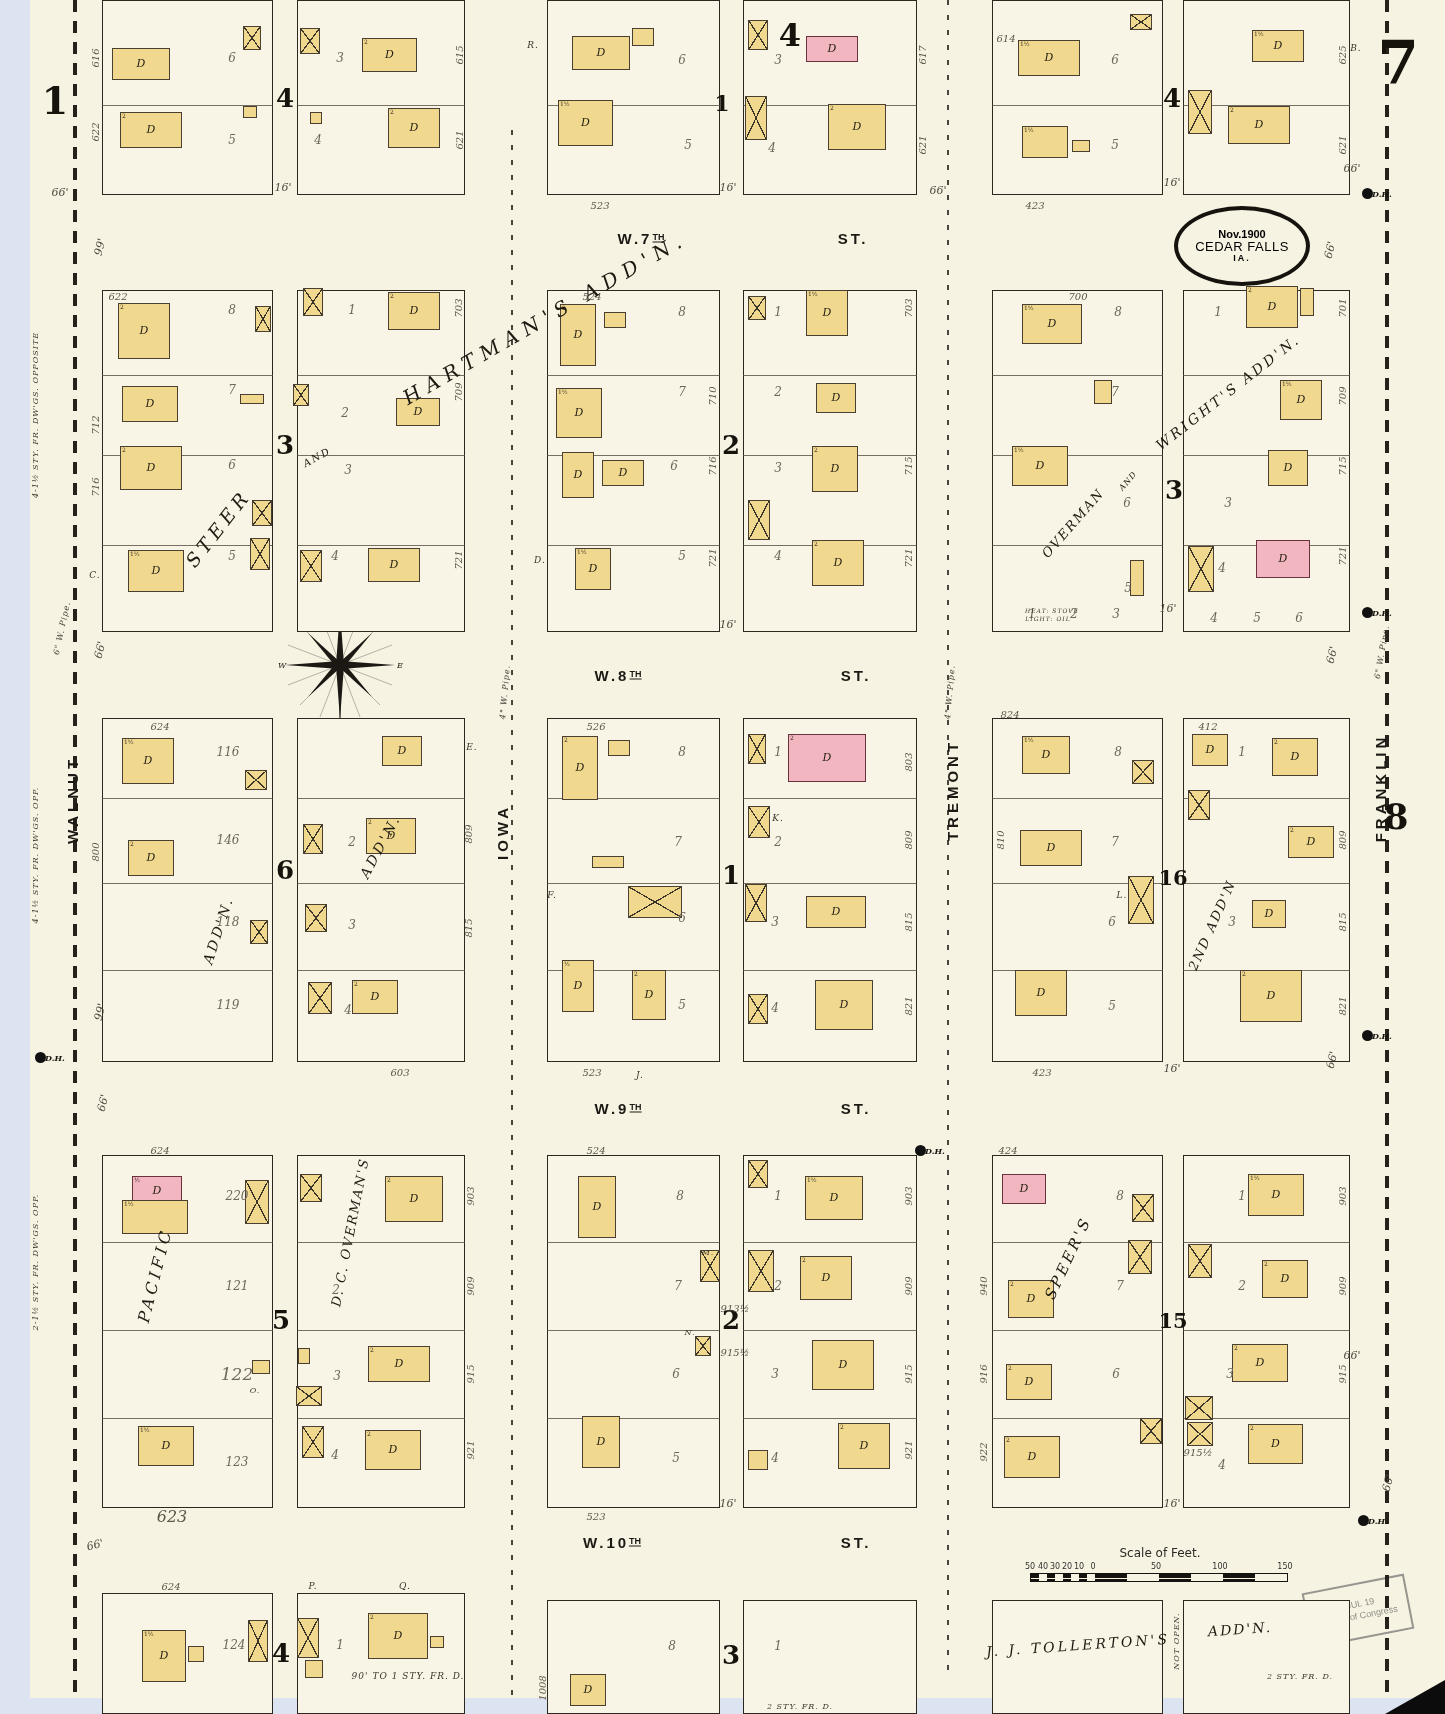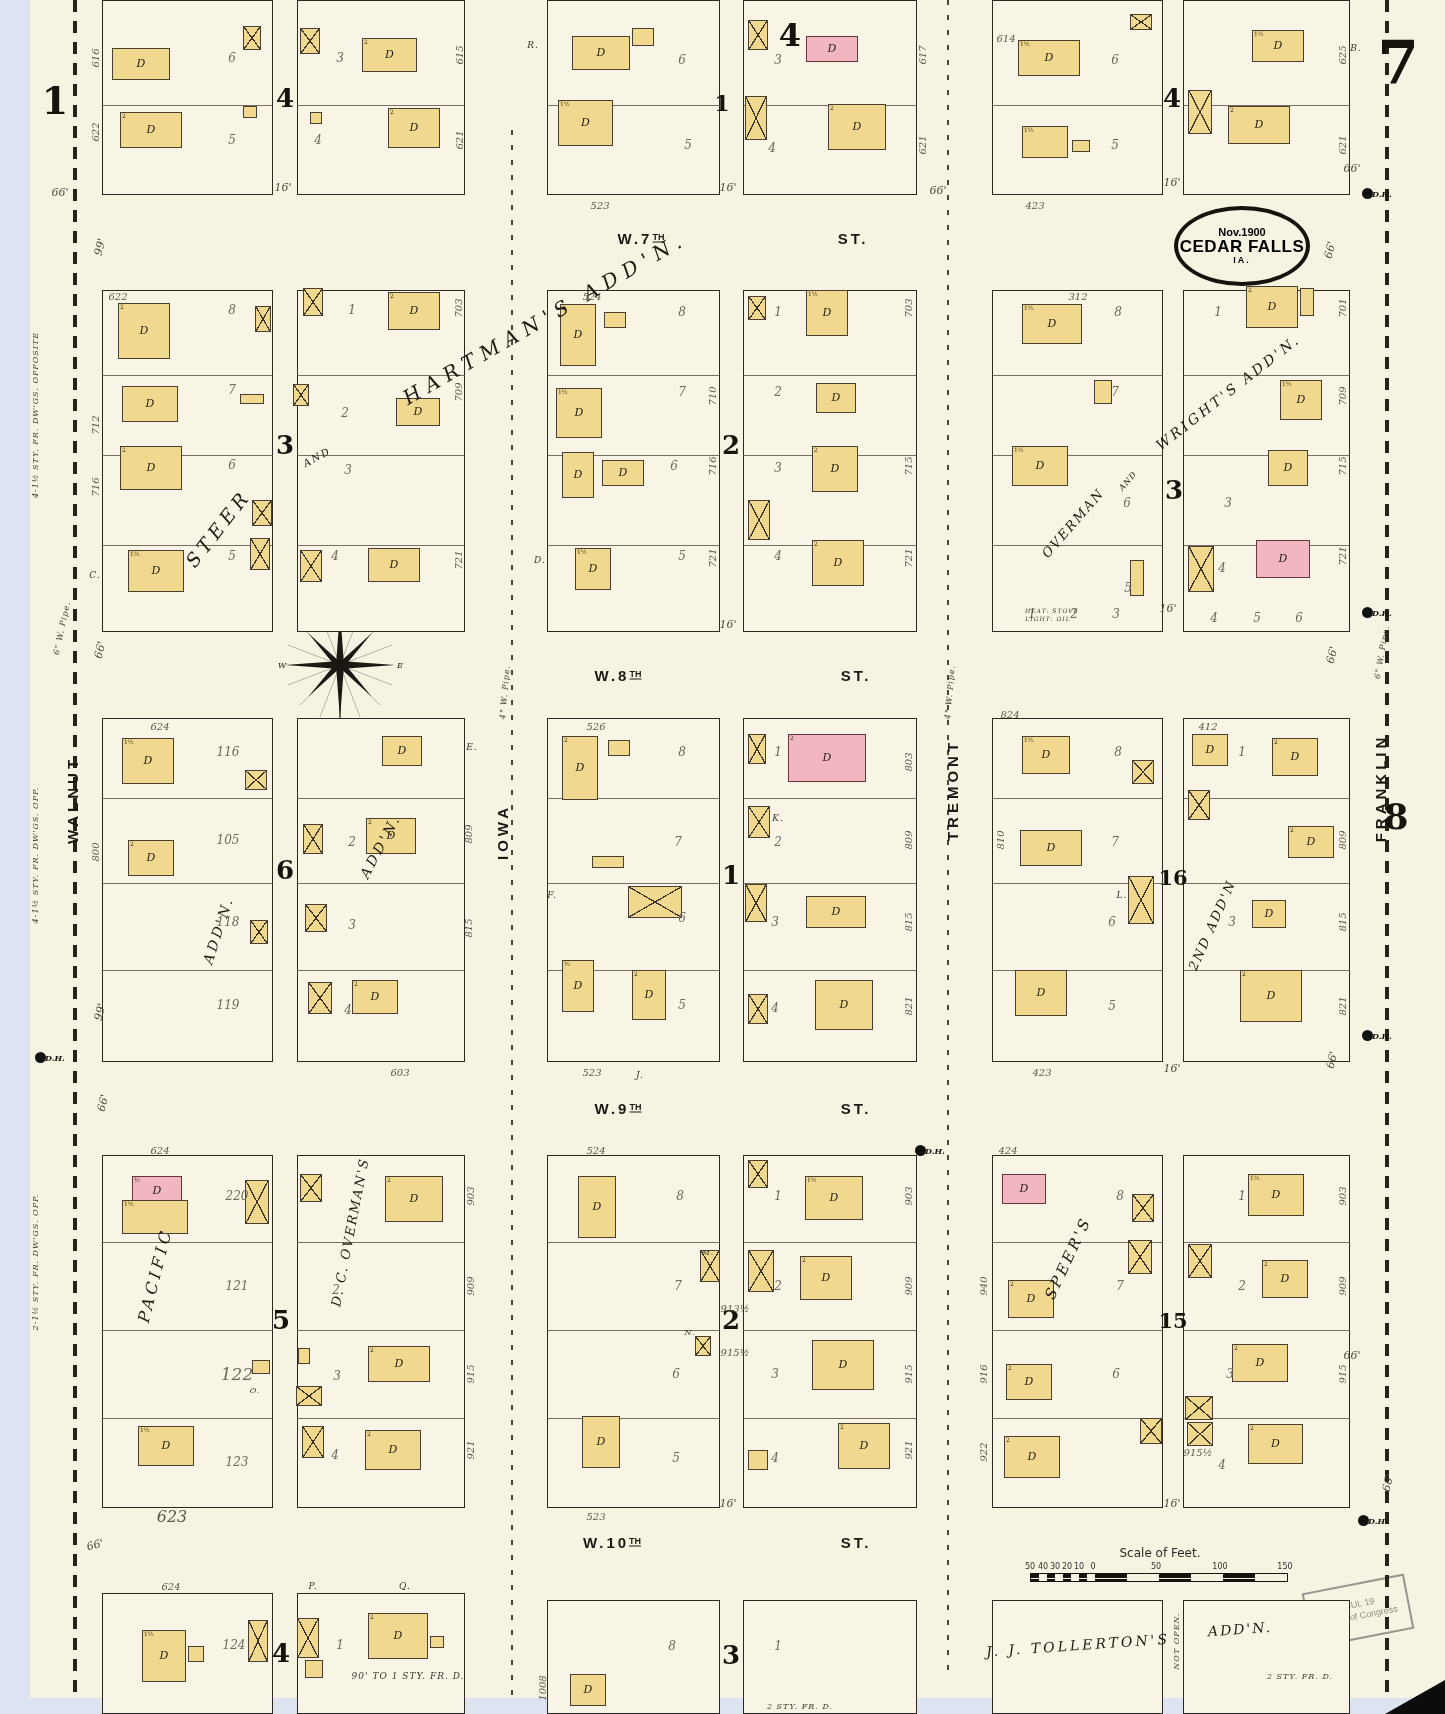--- a/index.html
+++ b/index.html
@@ -33,21 +33,21 @@
   .tick{font-size:8px;color:#30302e;font-family:"DejaVu Sans",sans-serif;}
   .dh-dot{position:absolute;width:11px;height:11px;border-radius:50%;background:#111;}
   .dh{font-style:italic;font-weight:bold;color:#15120c;font-size:8px;}
   .street{font-family:"Liberation Sans",sans-serif;font-weight:bold;font-size:15px;
           letter-spacing:3px;color:#1c1914;}
   .sup{font-size:9px;vertical-align:4px;border-bottom:1px solid #1c1914;letter-spacing:0;}
   .oval{position:absolute;left:1174px;top:206px;width:128px;height:72px;border:4px solid #16130e;
         border-radius:50%;display:flex;flex-direction:column;align-items:center;justify-content:center;
         background:#f7f3e3;line-height:1.05;}
   .oval .o1{font-size:11px;font-weight:bold;font-family:"Liberation Sans",sans-serif;}
-  .oval .o2{font-size:17px;font-weight:bold;letter-spacing:.5px;font-family:"Liberation Sans",sans-serif;}
+  .oval .o2{font-size:13px;font-weight:normal;letter-spacing:.5px;font-family:"Liberation Sans",sans-serif;}
   .oval .o3{font-size:9px;font-weight:bold;letter-spacing:2px;font-family:"Liberation Sans",sans-serif;text-align:right;}
   .church{position:absolute;box-sizing:border-box;border:1px solid #3c3526;background:#f0d98f;
           text-align:center;line-height:1.1;}
   .church .c1{display:block;font-size:7px;font-weight:bold;font-style:italic;margin-top:3px;}
   .church .c2{display:block;font-size:7px;font-weight:bold;font-style:italic;}
   .church .c3{display:block;font-size:4px;font-style:italic;}
   .scale-label{position:absolute;left:1160px;top:1553px;transform:translate(-50%,-50%);
         font-size:12px;color:#2c2a26;font-family:"DejaVu Sans",sans-serif;}
   .scale-bar{position:absolute;left:1030px;top:1573px;width:258px;height:9px;
         border:1px solid #15130f;box-sizing:border-box;background:#f7f3e3;}
@@ -611,21 +611,21 @@
     <div class="lb lot" style="left: 1032px; top: 614px; font-size: 12px; transform: translate(-50%, -50%);">1</div>
     <div class="lb lot" style="left: 1074px; top: 614px; font-size: 12px; transform: translate(-50%, -50%);">2</div>
     <div class="lb lot" style="left: 1116px; top: 614px; font-size: 12px; transform: translate(-50%, -50%);">3</div>
     <div class="lb lot" style="left: 1218px; top: 312px; font-size: 12px; transform: translate(-50%, -50%);">1</div>
     <div class="lb lot" style="left: 1228px; top: 503px; font-size: 12px; transform: translate(-50%, -50%);">3</div>
     <div class="lb lot" style="left: 1222px; top: 568px; font-size: 12px; transform: translate(-50%, -50%);">4</div>
     <div class="lb lot" style="left: 1214px; top: 618px; font-size: 12px; transform: translate(-50%, -50%);">4</div>
     <div class="lb lot" style="left: 1257px; top: 618px; font-size: 12px; transform: translate(-50%, -50%);">5</div>
     <div class="lb lot" style="left: 1299px; top: 618px; font-size: 12px; transform: translate(-50%, -50%);">6</div>
     <div class="lb lot" style="left: 228px; top: 752px; font-size: 12px; transform: translate(-50%, -50%);">116</div>
-    <div class="lb lot" style="left: 228px; top: 840px; font-size: 12px; transform: translate(-50%, -50%);">105</div>
+    <div class="lb lot" style="left: 228px; top: 840px; font-size: 12px; transform: translate(-50%, -50%);">146</div>
     <div class="lb lot" style="left: 228px; top: 922px; font-size: 12px; transform: translate(-50%, -50%);">118</div>
     <div class="lb lot" style="left: 228px; top: 1005px; font-size: 12px; transform: translate(-50%, -50%);">119</div>
     <div class="lb lot" style="left: 352px; top: 842px; font-size: 12px; transform: translate(-50%, -50%);">2</div>
     <div class="lb lot" style="left: 352px; top: 925px; font-size: 12px; transform: translate(-50%, -50%);">3</div>
     <div class="lb lot" style="left: 348px; top: 1010px; font-size: 12px; transform: translate(-50%, -50%);">4</div>
     <div class="lb lot" style="left: 682px; top: 752px; font-size: 12px; transform: translate(-50%, -50%);">8</div>
     <div class="lb lot" style="left: 678px; top: 842px; font-size: 12px; transform: translate(-50%, -50%);">7</div>
     <div class="lb lot" style="left: 682px; top: 918px; font-size: 12px; transform: translate(-50%, -50%);">6</div>
     <div class="lb lot" style="left: 682px; top: 1005px; font-size: 12px; transform: translate(-50%, -50%);">5</div>
     <div class="lb lot" style="left: 778px; top: 752px; font-size: 12px; transform: translate(-50%, -50%);">1</div>
@@ -681,21 +681,21 @@
     <div class="lb house" style="left: 458px; top: 308px; font-size: 10px; transform: translate(-50%, -50%) rotate(-90deg);">703</div>
     <div class="lb house" style="left: 458px; top: 392px; font-size: 10px; transform: translate(-50%, -50%) rotate(-90deg);">709</div>
     <div class="lb house" style="left: 458px; top: 560px; font-size: 10px; transform: translate(-50%, -50%) rotate(-90deg);">721</div>
     <div class="lb house" style="left: 592px; top: 296px; font-size: 10px; transform: translate(-50%, -50%);">524</div>
     <div class="lb house" style="left: 712px; top: 396px; font-size: 10px; transform: translate(-50%, -50%) rotate(-90deg);">710</div>
     <div class="lb house" style="left: 712px; top: 466px; font-size: 10px; transform: translate(-50%, -50%) rotate(-90deg);">716</div>
     <div class="lb house" style="left: 712px; top: 558px; font-size: 10px; transform: translate(-50%, -50%) rotate(-90deg);">721</div>
     <div class="lb house" style="left: 908px; top: 308px; font-size: 10px; transform: translate(-50%, -50%) rotate(-90deg);">703</div>
     <div class="lb house" style="left: 908px; top: 466px; font-size: 10px; transform: translate(-50%, -50%) rotate(-90deg);">715</div>
     <div class="lb house" style="left: 908px; top: 558px; font-size: 10px; transform: translate(-50%, -50%) rotate(-90deg);">721</div>
-    <div class="lb house" style="left: 1078px; top: 296px; font-size: 10px; transform: translate(-50%, -50%);">312</div>
+    <div class="lb house" style="left: 1078px; top: 296px; font-size: 10px; transform: translate(-50%, -50%);">700</div>
     <div class="lb house" style="left: 1342px; top: 308px; font-size: 10px; transform: translate(-50%, -50%) rotate(-90deg);">701</div>
     <div class="lb house" style="left: 1342px; top: 396px; font-size: 10px; transform: translate(-50%, -50%) rotate(-90deg);">709</div>
     <div class="lb house" style="left: 1342px; top: 466px; font-size: 10px; transform: translate(-50%, -50%) rotate(-90deg);">715</div>
     <div class="lb house" style="left: 1342px; top: 556px; font-size: 10px; transform: translate(-50%, -50%) rotate(-90deg);">721</div>
     <div class="lb house" style="left: 160px; top: 726px; font-size: 10px; transform: translate(-50%, -50%);">624</div>
     <div class="lb house" style="left: 95px; top: 852px; font-size: 10px; transform: translate(-50%, -50%) rotate(-90deg);">800</div>
     <div class="lb house" style="left: 468px; top: 834px; font-size: 10px; transform: translate(-50%, -50%) rotate(-90deg);">809</div>
     <div class="lb house" style="left: 468px; top: 928px; font-size: 10px; transform: translate(-50%, -50%) rotate(-90deg);">815</div>
     <div class="lb house" style="left: 400px; top: 1072px; font-size: 10px; transform: translate(-50%, -50%);">603</div>
     <div class="lb house" style="left: 596px; top: 726px; font-size: 10px; transform: translate(-50%, -50%);">526</div>

